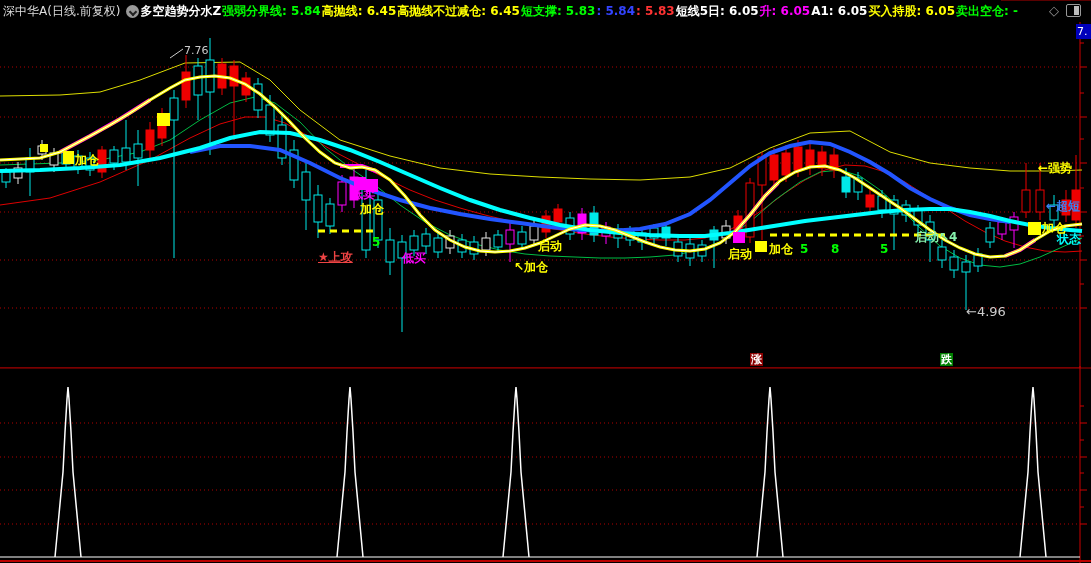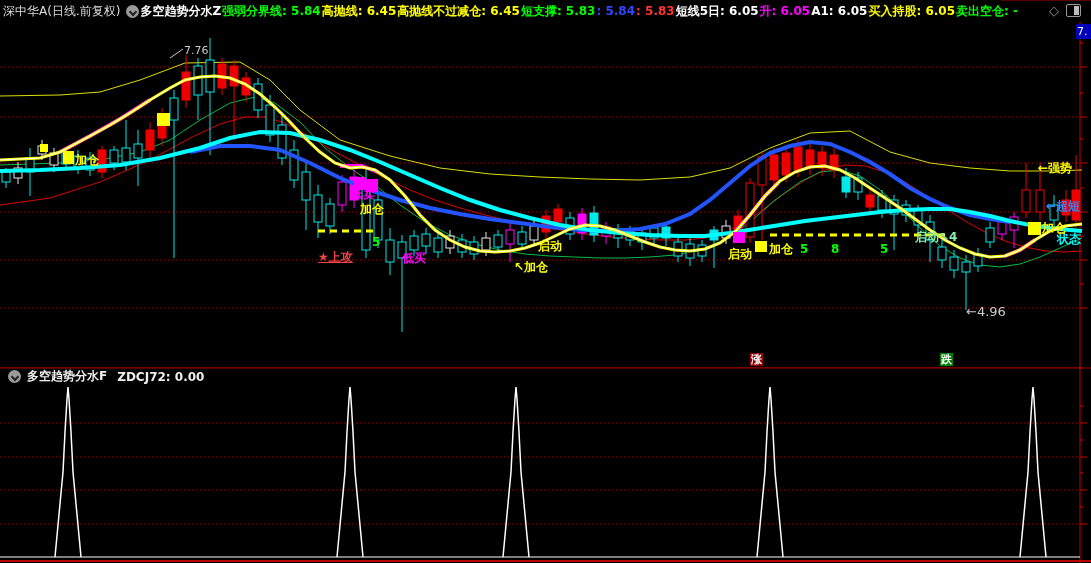--- a/index.html
+++ b/index.html
@@ -304,25 +304,20 @@
       <div class="anno" style="left: 1046px; top: 200px; color: #3b82f6;">←超短</div>
       <div class="anno" style="left: 1057px; top: 225px; color: rgb(0, 255, 255); margin-top: 8px;">状态</div>
       <div class="anno" style="left: 1042px; top: 222px; color: rgb(255, 255, 0);">加仓</div>
       <div class="anno" style="left: 966px; top: 305px; color: rgb(204, 204, 204); font-size: 13px; font-weight: normal;">←4.96</div>
       <div class="badge" style="left: 750px; top: 353px; background: rgb(139, 0, 0);">涨</div>
       <div class="badge" style="left: 940px; top: 353px; background: rgb(0, 128, 0);">跌</div>
     </div>
 
   <div class="axis-label7">7.</div>
 
-  <div class="sub-header">
-    <span class="chev-circle" style="margin-left:8px"></span>
-    <span class="t">多空趋势分水F</span>
-    <span class="v">ZDCJ72: 0.00</span>
-  </div>
 
   <svg id="subchart" width="1091" height="197" style="top:366px">
       <line x1="0" y1="2" x2="1091" y2="2" stroke="#aa0000" stroke-width="1"></line>
       <line x1="0" y1="57" x2="1080" y2="57" stroke="#b00000" stroke-width="1" stroke-dasharray="1,3"></line>
       <line x1="1080" y1="57" x2="1087" y2="57" stroke="#cc0000" stroke-width="1"></line>
       <line x1="1080" y1="40" x2="1084" y2="40" stroke="#cc0000" stroke-width="1"></line>
       <line x1="0" y1="91" x2="1080" y2="91" stroke="#b00000" stroke-width="1" stroke-dasharray="1,3"></line>
       <line x1="1080" y1="91" x2="1087" y2="91" stroke="#cc0000" stroke-width="1"></line>
       <line x1="1080" y1="74" x2="1084" y2="74" stroke="#cc0000" stroke-width="1"></line>
       <line x1="0" y1="124" x2="1080" y2="124" stroke="#b00000" stroke-width="1" stroke-dasharray="1,3"></line>

